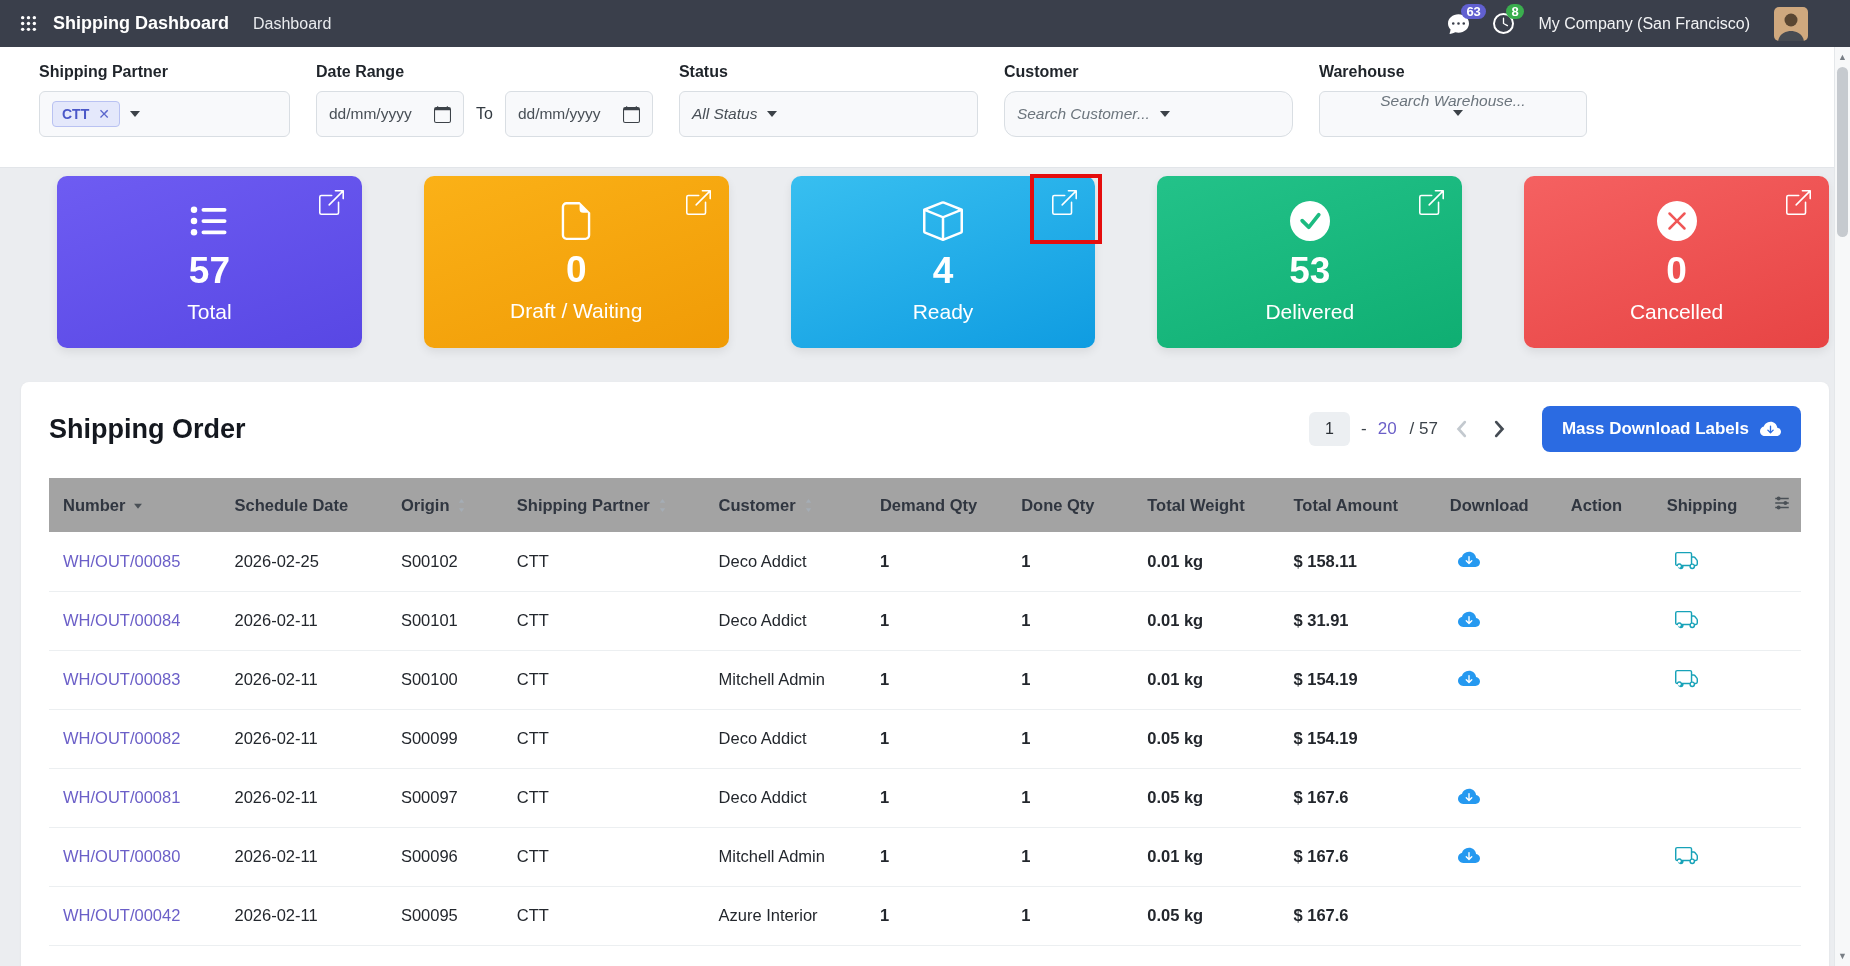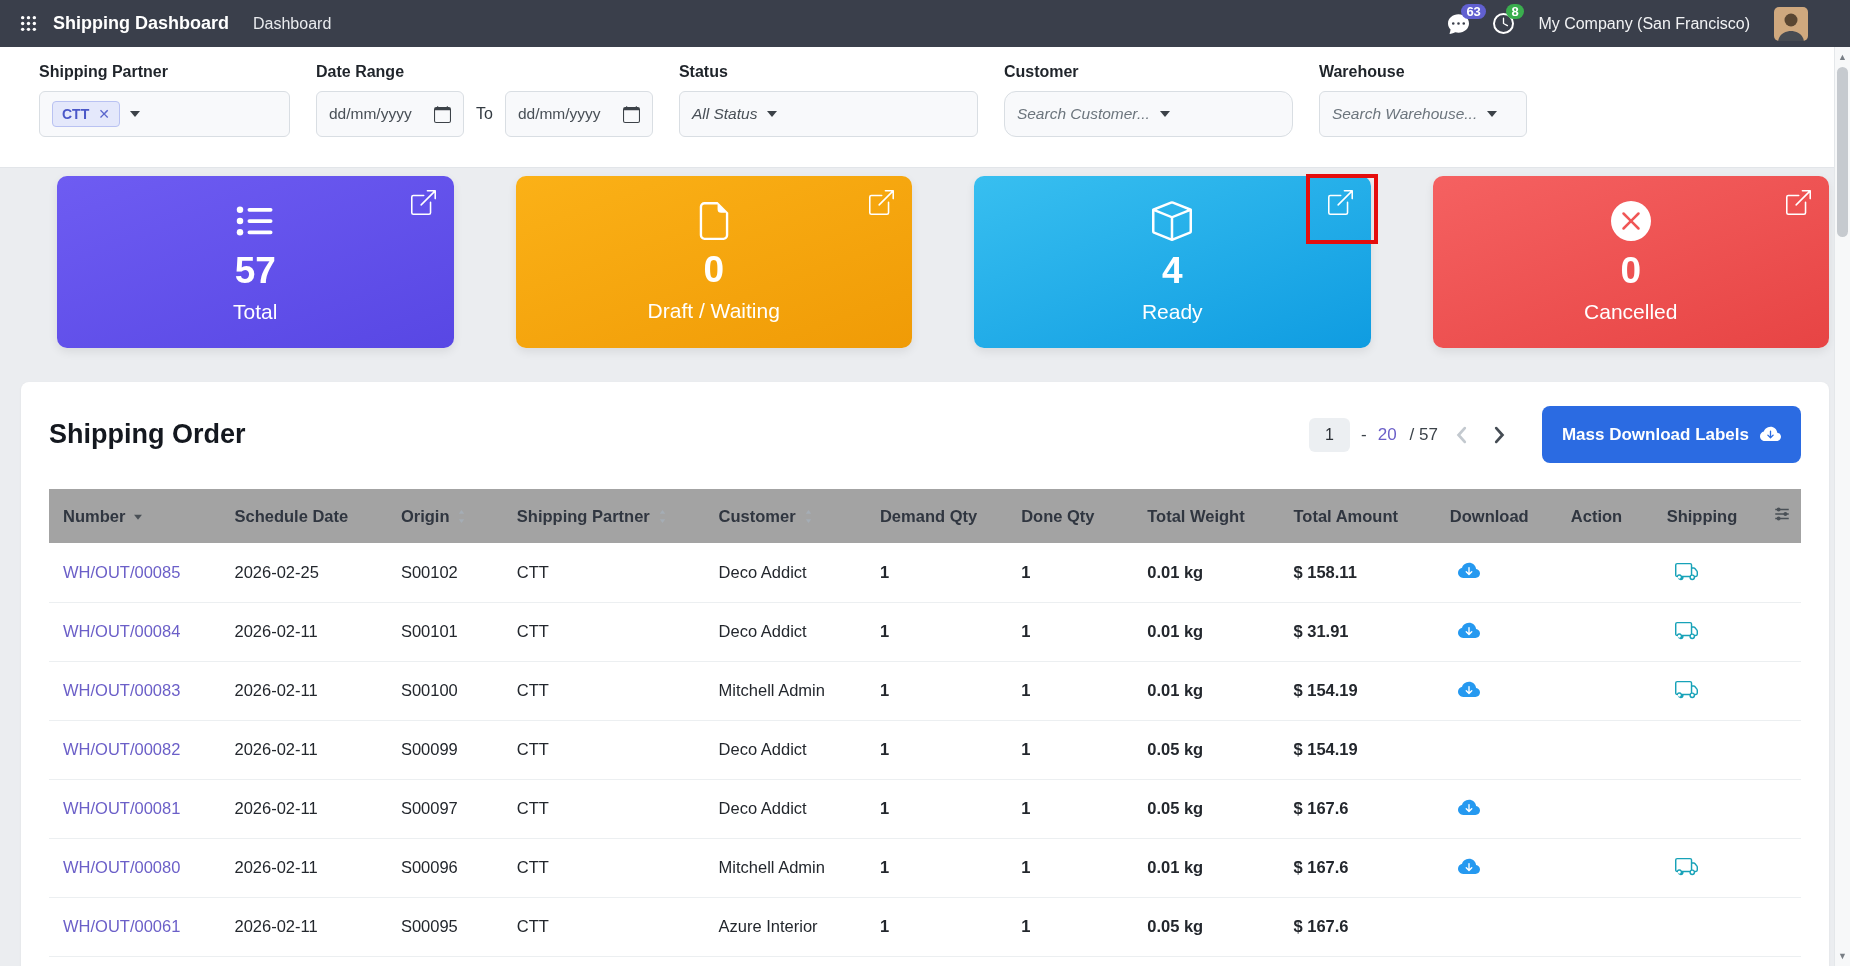--- a/index.html
+++ b/index.html
@@ -27,21 +27,21 @@
   .partner-select { width:251px; }
   .tag { background:#e4e8fb; border:1px solid #b9c2f2; color:#4a57c8; font-size:14px; font-weight:700; border-radius:4px; padding:4px 9px; display:flex; align-items:center; gap:9px; }
   .tag-x { font-weight:400; color:#5a66cc; cursor:pointer; font-size:14px; }
   .date-row { display:flex; align-items:center; gap:12px; }
   .date-input { width:148px; justify-content:space-between; cursor:text; }
   .to-label { font-size:16px; color:#333a41; }
   .status-select { width:299px; }
   .italic { font-style:italic; }
   .search-placeholder { color:#6c757d; font-style:italic; }
   .customer-select { width:289px;border-radius:12px; }
-  .warehouse-select { width:208px; }
+  .warehouse-select { width:268px;flex-direction:column; }
 
   
   .cards { display:flex; gap:26px; margin:8px 21px 0; }
   .stat-card { position:relative; flex:1; height:172px; border-radius:10px; color:#fff; display:flex; flex-direction:column; align-items:center; justify-content:center; gap:11px; cursor:pointer; box-shadow:0 4px 10px rgba(0,0,0,.08);margin-left:36px; }
   .card-icon { display:flex; }
   .card-value { font-size:37px; font-weight:700; line-height:1; }
   .card-label { font-size:21px; }
   .card-external { position:absolute; top:14px; right:18px; background:transparent; border:none; cursor:pointer; display:flex; }
   .annotation-rect { position:absolute; top:-2px; right:-7px; width:72px; height:70px; border:4px solid #e50d0d; pointer-events:none; }
 
@@ -49,21 +49,21 @@
   .orders-card { background:#fff; margin:34px 21px 0; border-radius:8px; padding:24px 28px; height:640px; box-shadow:0 1px 3px rgba(0,0,0,.05); }
   .orders-header { display:flex; align-items:center; margin-bottom:26px; }
   .orders-title { font-size:27px; font-weight:700; color:#14181f; }
   .orders-controls { margin-left:auto; display:flex; align-items:center; }
   .pager { display:flex; align-items:center; gap:11px; font-size:17px; color:#3c434a; margin-right:30px; }
   .pager-value { background:#eceff2; border-radius:6px; padding:8px 16px; font-size:16px; color:#2c3137; cursor:pointer; }
   .pager-dash { color:#3c434a; }
   .pager-end { color:#6b5fc8; }
   .pager-total { color:#3c434a; margin-left:2px; }
   .pager-chevron { background:none; border:none; display:flex; cursor:pointer; padding:2px; }
-  .btn-primary { background:#2b6be2; color:#fff; font-size:17px; font-weight:700; border:none; border-radius:8px; height:57px; padding:0 20px; display:flex; align-items:center; gap:11px; cursor:pointer; }
+  .btn-primary { background:#2b6be2; color:#fff; font-size:17px; font-weight:700; border:none; border-radius:8px; height:46px; padding:0 20px; display:flex; align-items:center; gap:11px; cursor:pointer; }
 
   
   table { width:100%; border-collapse:collapse; table-layout:fixed; }
   thead th { background:#a3a3a3; height:54px; text-align:left; font-size:16.5px; font-weight:700; color:#303640; padding:0 8px 0 14px; white-space:nowrap; overflow:hidden; }
   .sort-ic { display:inline-flex; vertical-align:-2px; margin-left:6px; }
   tbody td { height:59px; border-bottom:1px solid #eceff1; font-size:16.5px; color:#23272d; padding:0 8px 0 14px; white-space:nowrap; overflow:hidden; }
   a.order-link { color:#6b5fc8; text-decoration:none; cursor:pointer; }
   .num-cell { font-weight:600; }
   .bold-cell { font-weight:700; }
   .icon-btn { background:none; border:none; cursor:pointer; display:inline-flex; padding:2px; margin-left:6px; }
@@ -221,20 +221,35 @@
     </button>
     <span class="card-icon">
       <svg width="40" height="40" viewBox="0 0 16 16" fill="#fff">
           <path d="M8.186 1.113a.5.5 0 0 0-.372 0L1.846 3.5 8 5.961 14.154 3.5 8.186 1.113zM15 4.239l-6.5 2.6v7.922l6.5-2.6V4.24zM7.5 14.762V6.838L1 4.239v7.923l6.5 2.6zM7.443.184a1.5 1.5 0 0 1 1.114 0l7.129 2.852A.5.5 0 0 1 16 3.5v8.662a1 1 0 0 1-.629.928l-7.185 2.874a.5.5 0 0 1-.372 0L.63 13.09a1 1 0 0 1-.63-.928V3.5a.5.5 0 0 1 .314-.464L7.443.184z"></path>
         </svg>
     </span>
     <span class="card-value">4</span>
     <span class="card-label">Ready</span>
   </div>
 
+  <div class="stat-card" style="background: linear-gradient(160deg, rgb(35, 194, 137), rgb(15, 174, 114));">
+    <button class="card-external">
+      <svg width="25" height="25" viewBox="0 0 16 16" fill="#fff">
+          <path d="M8.636 3.5a.5.5 0 0 0-.5-.5H1.5A1.5 1.5 0 0 0 0 4.5v10A1.5 1.5 0 0 0 1.5 16h10a1.5 1.5 0 0 0 1.5-1.5V7.864a.5.5 0 0 0-1 0V14.5a.5.5 0 0 1-.5.5h-10a.5.5 0 0 1-.5-.5v-10a.5.5 0 0 1 .5-.5h6.636a.5.5 0 0 0 .5-.5z"></path>
+          <path d="M16 .5a.5.5 0 0 0-.5-.5h-5a.5.5 0 0 0 0 1h3.793L6.146 9.146a.5.5 0 1 0 .708.708L15 1.707V5.5a.5.5 0 0 0 1 0v-5z"></path>
+        </svg>
+    </button>
+    <span class="card-icon">
+      <svg width="40" height="40" viewBox="0 0 16 16" fill="#fff">
+          <path d="M16 8A8 8 0 1 1 0 8a8 8 0 0 1 16 0zm-3.97-3.03a.75.75 0 0 0-1.08.022L7.477 9.417 5.384 7.323a.75.75 0 0 0-1.06 1.06L6.97 11.03a.75.75 0 0 0 1.079-.02l3.992-4.99a.75.75 0 0 0-.01-1.05z"></path>
+        </svg>
+    </span>
+    <span class="card-value">53</span>
+    <span class="card-label">Delivered</span>
+  </div>
 
   <div class="stat-card" style="background: linear-gradient(160deg, rgb(245, 97, 97), rgb(231, 68, 68));">
     <button class="card-external">
       <svg width="25" height="25" viewBox="0 0 16 16" fill="#fff">
           <path d="M8.636 3.5a.5.5 0 0 0-.5-.5H1.5A1.5 1.5 0 0 0 0 4.5v10A1.5 1.5 0 0 0 1.5 16h10a1.5 1.5 0 0 0 1.5-1.5V7.864a.5.5 0 0 0-1 0V14.5a.5.5 0 0 1-.5.5h-10a.5.5 0 0 1-.5-.5v-10a.5.5 0 0 1 .5-.5h6.636a.5.5 0 0 0 .5-.5z"></path>
           <path d="M16 .5a.5.5 0 0 0-.5-.5h-5a.5.5 0 0 0 0 1h3.793L6.146 9.146a.5.5 0 1 0 .708.708L15 1.707V5.5a.5.5 0 0 0 1 0v-5z"></path>
         </svg>
     </button>
     <span class="card-icon">
       <svg width="40" height="40" viewBox="0 0 16 16" fill="#fff">
@@ -455,21 +470,21 @@
             </button></td>
           <td></td>
           <td><button class="icon-btn">
               <svg width="23" height="23" viewBox="0 0 16 16" fill="#17a2b8">
                 <path d="M0 3.5A1.5 1.5 0 0 1 1.5 2h9A1.5 1.5 0 0 1 12 3.5V5h1.02a1.5 1.5 0 0 1 1.17.563l1.481 1.85a1.5 1.5 0 0 1 .329.938V10.5a1.5 1.5 0 0 1-1.5 1.5H14a2 2 0 1 1-4 0H6a2 2 0 1 1-3.998-.085A1.5 1.5 0 0 1 0 10.5v-7zm1.294 7.456A1.999 1.999 0 0 1 4.732 11h5.536a2.01 2.01 0 0 1 .732-.732V3.5a.5.5 0 0 0-.5-.5h-9a.5.5 0 0 0-.5.5v7a.5.5 0 0 0 .294.456zM12 10a2 2 0 0 1 1.732 1h.768a.5.5 0 0 0 .5-.5V8.35a.5.5 0 0 0-.11-.312l-1.48-1.85A.5.5 0 0 0 13.02 6H12v4zm-9 1a1 1 0 1 0 0 2 1 1 0 0 0 0-2zm9 0a1 1 0 1 0 0 2 1 1 0 0 0 0-2z"></path>
               </svg>
             </button></td>
           <td></td>
         </tr>
         <tr>
-          <td><a class="order-link">WH/OUT/00061</a></td>
+          <td><a class="order-link">WH/OUT/00042</a></td>
           <td>2026-02-11</td>
           <td>S00095</td>
           <td>CTT</td>
           <td>Azure Interior</td>
           <td class="num-cell">1</td>
           <td class="num-cell">1</td>
           <td class="bold-cell">0.05 kg</td>
           <td class="bold-cell">$ 167.6</td>
           <td></td>
           <td></td>

